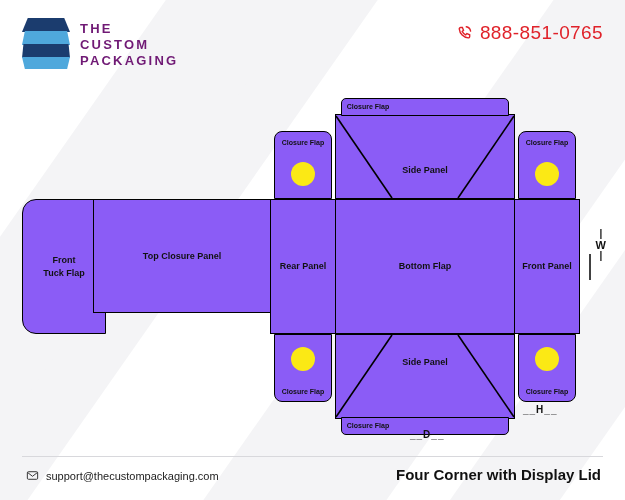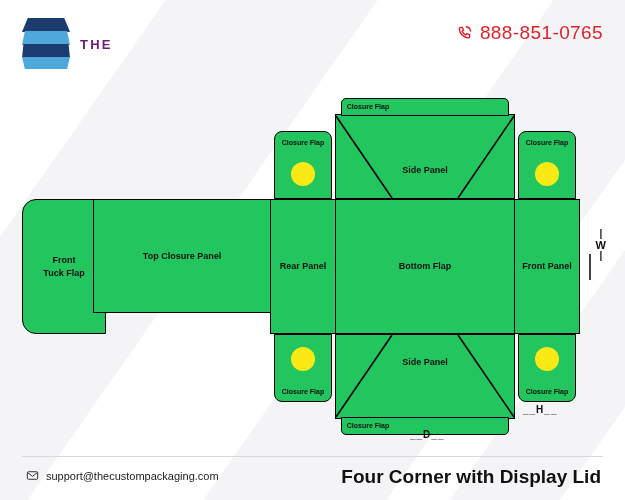--- a/index.html
+++ b/index.html
@@ -45,27 +45,27 @@
   .phone{position:absolute;right:22px;top:22px;display:flex;align-items:center;}
   .phone-icon{margin-right:7px;color:#e0222a;display:flex;align-items:center;}
   .phone-num{font-size:19px;font-weight:normal;color:#e0222a;letter-spacing:.4px;}
 
   
   .footer{position:absolute;left:0;bottom:0;width:625px;height:44px;border-radius:7px;}
   .footer-line{position:absolute;left:22px;right:22px;top:0;height:1px;background:#d8d8dc;}
   .mail{position:absolute;left:26px;top:13px;display:flex;align-items:center;}
   .mail-icon{margin-right:7px;color:#333;display:flex;align-items:center;}
   .mail-text{font-size:11px;color:#222;}
-  .prod-title{position:absolute;right:24px;top:10px;font-size:19px;font-weight:bold;color:#111;padding-left:16px;}
+  .prod-title{position:absolute;right:24px;top:10px;font-size:15px;font-weight:bold;color:#111;padding-left:16px;}
 
   
   .diagram{position:absolute;left:0;top:84px;width:625px;height:370px;}
   .panel{
     position:absolute;
-    background:#22c55e;
+    background:#8b5cf6;
     border:1.6px solid #000;
     box-sizing:border-box;
     display:flex;align-items:center;justify-content:center;
     text-align:center;
   }
   .plabel{font-size:9px;font-weight:bold;color:#111;line-height:1.35;}
   .plabel.sm{font-size:7px;}
   .dot{
     position:absolute;width:24px;height:24px;border-radius:50%;
     background:#fbe915;
@@ -88,20 +88,22 @@
   <div class="header">
     <div class="logo">
       <div class="logo-mark">
         <div class="lay l1"></div>
           <div class="lay l2"></div>
           <div class="lay l3"></div>
           <div class="lay l4"></div>
       </div>
       <div class="logo-text">
         <div>THE</div>
+        <div>CUSTOM</div>
+        <div>PACKAGING</div>
       </div>
     </div>
 
     <div class="phone">
       <span class="phone-icon">
         <svg width="17" height="17" viewBox="0 0 24 24" fill="none" stroke="#e0222a" stroke-width="2" stroke-linecap="round">
           <path d="M6.5 3.5 L9 3.5 L10.6 7.5 L8.8 9.1 C9.8 11.2 11.6 13 13.7 14 L15.3 12.2 L19.3 13.8 L19.3 16.3 C19.3 17.4 18.4 18.3 17.3 18.2 C10.6 17.6 5.2 12.2 4.6 5.5 C4.5 4.4 5.4 3.5 6.5 3.5 Z" fill="none"></path>
           <path d="M14.5 2.5 C17.6 3.1 20 5.5 20.6 8.6"></path>
         </svg>
       </span>

